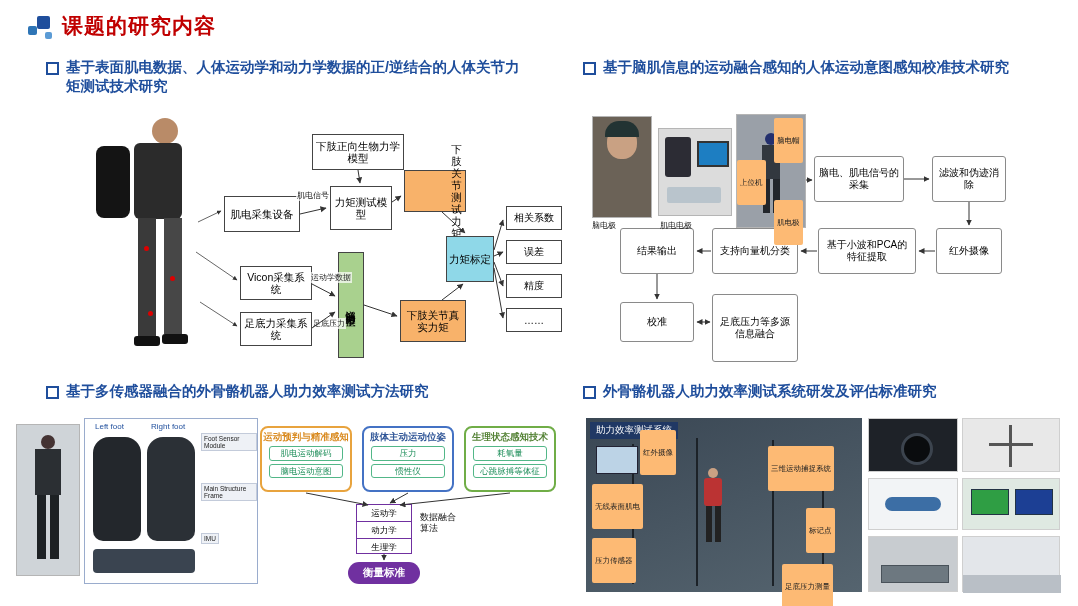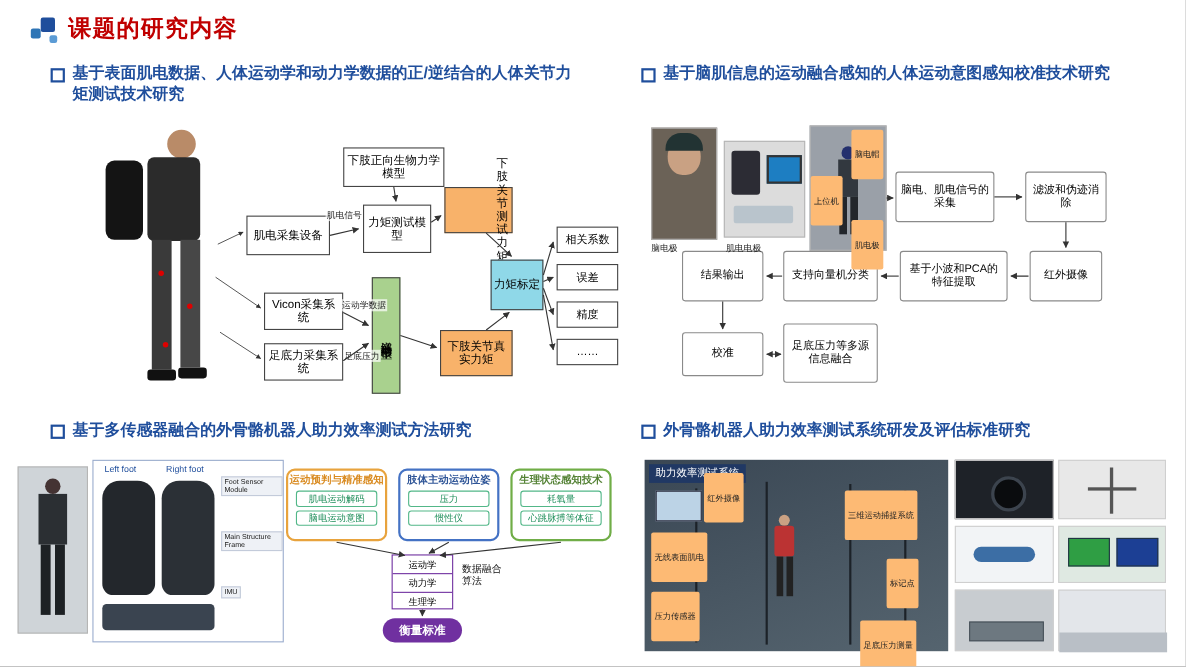--- a/index.html
+++ b/index.html
@@ -132,21 +132,21 @@
   <div class="tag" style="left:737px;top:160px;">上位机</div>
   <div class="tag" style="left:774px;top:200px;">肌电极</div>
 
   <div class="abs fbox" style="left:814px;top:156px;width:90px;height:46px;">脑电、肌电信号的采集</div>
   <div class="abs fbox" style="left:932px;top:156px;width:74px;height:46px;">滤波和伪迹消除</div>
   <div class="abs fbox" style="left:936px;top:228px;width:66px;height:46px;">红外摄像</div>
   <div class="abs fbox" style="left:818px;top:228px;width:98px;height:46px;">基于小波和PCA的特征提取</div>
   <div class="abs fbox" style="left:712px;top:228px;width:86px;height:46px;">支持向量机分类</div>
   <div class="abs fbox" style="left:620px;top:228px;width:74px;height:46px;">结果输出</div>
   <div class="abs fbox" style="left:620px;top:302px;width:74px;height:40px;">校准</div>
-  <div class="abs fbox" style="left:712px;top:294px;width:86px;height:54px;">足底压力等多源信息融合</div>
+  <div class="abs fbox" style="left:712px;top:294px;width:86px;height:68px;">足底压力等多源信息融合</div>
 
   <div class="abs photo" style="left:16px;top:424px;width:62px;height:150px;background:#cfd4d8;">
     <div style="position:absolute;left:24px;top:10px;width:14px;height:14px;background:#433;border-radius:50%;"></div>
     <div style="position:absolute;left:18px;top:24px;width:26px;height:46px;background:#2b2f33;"></div>
     <div style="position:absolute;left:20px;top:70px;width:9px;height:64px;background:#1d2124;"></div>
     <div style="position:absolute;left:33px;top:70px;width:9px;height:64px;background:#1d2124;"></div>
   </div>
   <div class="abs" style="left:84px;top:418px;width:172px;height:164px;border:1px solid #9aaccd;background:#fff;z-index:1;">
     <div class="plabel" style="left:10px;top:3px;color:#1F4E9C;">Left foot</div>
     <div class="plabel" style="left:66px;top:3px;color:#1F4E9C;">Right foot</div>

